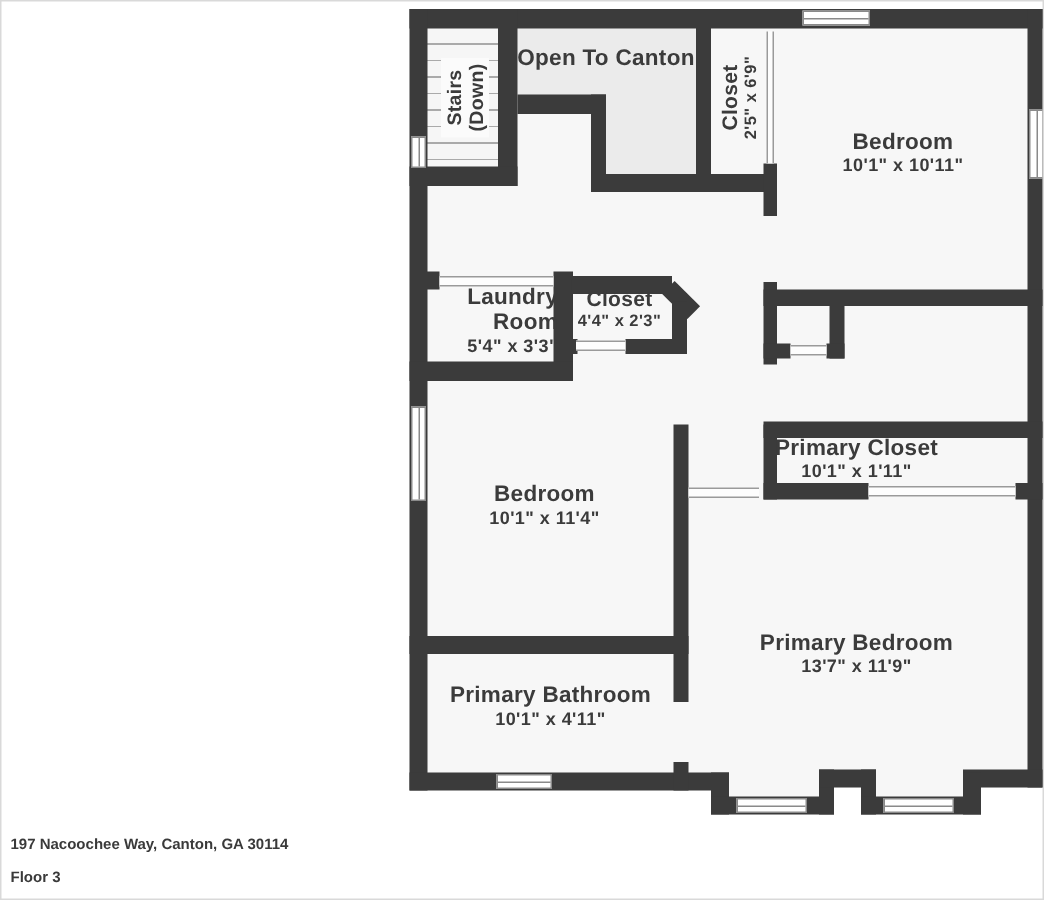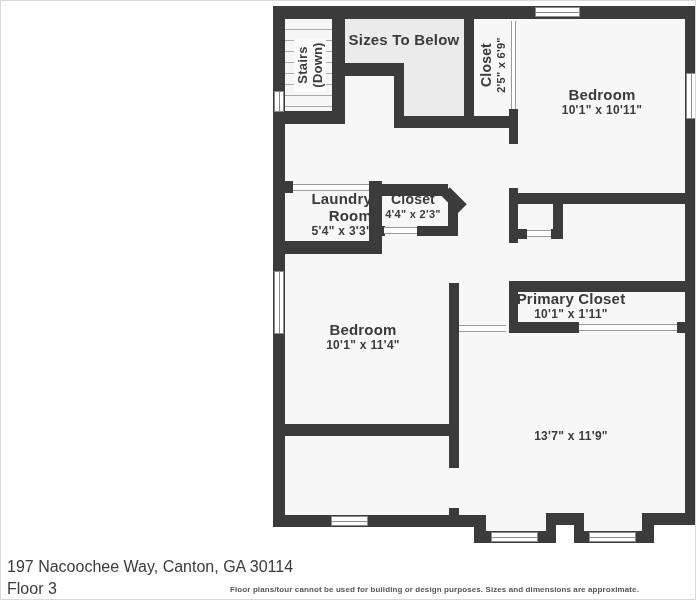--- a/index.html
+++ b/index.html
@@ -27,21 +27,21 @@
     text-align:center;color:var(--text,#3b3b3b);font-weight:bold;white-space:nowrap;
   }
   .room-label.rot{transform:translate(-50%,-50%) rotate(-90deg);}
   .room-label.wrap{white-space:normal;width:92px;}
   .rname{font-size:15px;line-height:17px;letter-spacing:.2px;}
   .rdims{font-size:12px;line-height:15px;letter-spacing:.3px;}
   .sm .rname{font-size:14px;line-height:16px;}
   .sm .rdims{font-size:11px;line-height:14px;}
   .stairlbl{background:#fbfbfb;padding:1px 4px;}
   .stairlbl .rname{font-size:13px;line-height:15px;}
-  .footer-line{position:absolute;color:#3a3a3a;font-weight:normal;font-size:16px;}
+  .footer-line{position:absolute;color:#3a3a3a;font-weight:bold;font-size:10px;}
   .disclaimer{position:absolute;color:#565656;font-weight:bold;font-size:8px;letter-spacing:.1px;}
 </style>
 </head>
 <body>
 
 <div id="canvas">
 
   <div class="fill" style="left:272px;top:5px;width:424px;height:519px;"></div>
   <div class="fill" style="left:473px;top:514px;width:82px;height:28px;"></div>
   <div class="fill" style="left:573px;top:514px;width:80px;height:28px;"></div>
@@ -110,21 +110,21 @@
   <div class="door door-h" style="left:526px;top:229px;width:24px;height:7px;"></div>
   <div class="door door-h" style="left:458px;top:324px;width:47px;height:7px;"></div>
   <div class="door door-h" style="left:578px;top:323px;width:98px;height:7px;"></div>
 
   <div class="room-label rot stairlbl" style="left:309px;top:64px;">
     <div class="rname">Stairs</div>
     <div class="rname">(Down)</div>
   </div>
 
   <div class="room-label" style="left:403px;top:38px;">
-    <div class="rname">Sizes To Below</div>
+    <div class="rname">Open To Canton</div>
   </div>
 
   <div class="room-label rot sm" style="left:492px;top:64px;">
     <div class="rname">Closet</div>
     <div class="rdims">2'5" x 6'9"</div>
   </div>
 
   <div class="room-label" style="left:601px;top:101px;">
     <div class="rname">Bedroom</div>
     <div class="rdims">10'1" x 10'11"</div>
@@ -145,21 +145,25 @@
     <div class="rname">Primary Closet</div>
     <div class="rdims">10'1" x 1'11"</div>
   </div>
 
   <div class="room-label" style="left:362px;top:336px;">
     <div class="rname">Bedroom</div>
     <div class="rdims">10'1" x 11'4"</div>
   </div>
 
   <div class="room-label" style="left:570px;top:435px;">
+    <div class="rname">Primary Bedroom</div>
     <div class="rdims">13'7" x 11'9"</div>
   </div>
 
+  <div class="room-label" style="left:366px;top:470px;">
+    <div class="rname">Primary Bathroom</div>
+    <div class="rdims">10'1" x 4'11"</div>
+  </div>
 
   <div class="footer-line" style="left:6px;top:557px;">197 Nacoochee Way, Canton, GA 30114</div>
   <div class="footer-line" style="left:6px;top:579px;">Floor 3</div>
-  <div class="disclaimer" style="right:56px;top:584px;">Floor plans/tour cannot be used for building or design purposes. Sizes and dimensions are approximate.</div>
 
 </div>
 
 </body></html>

